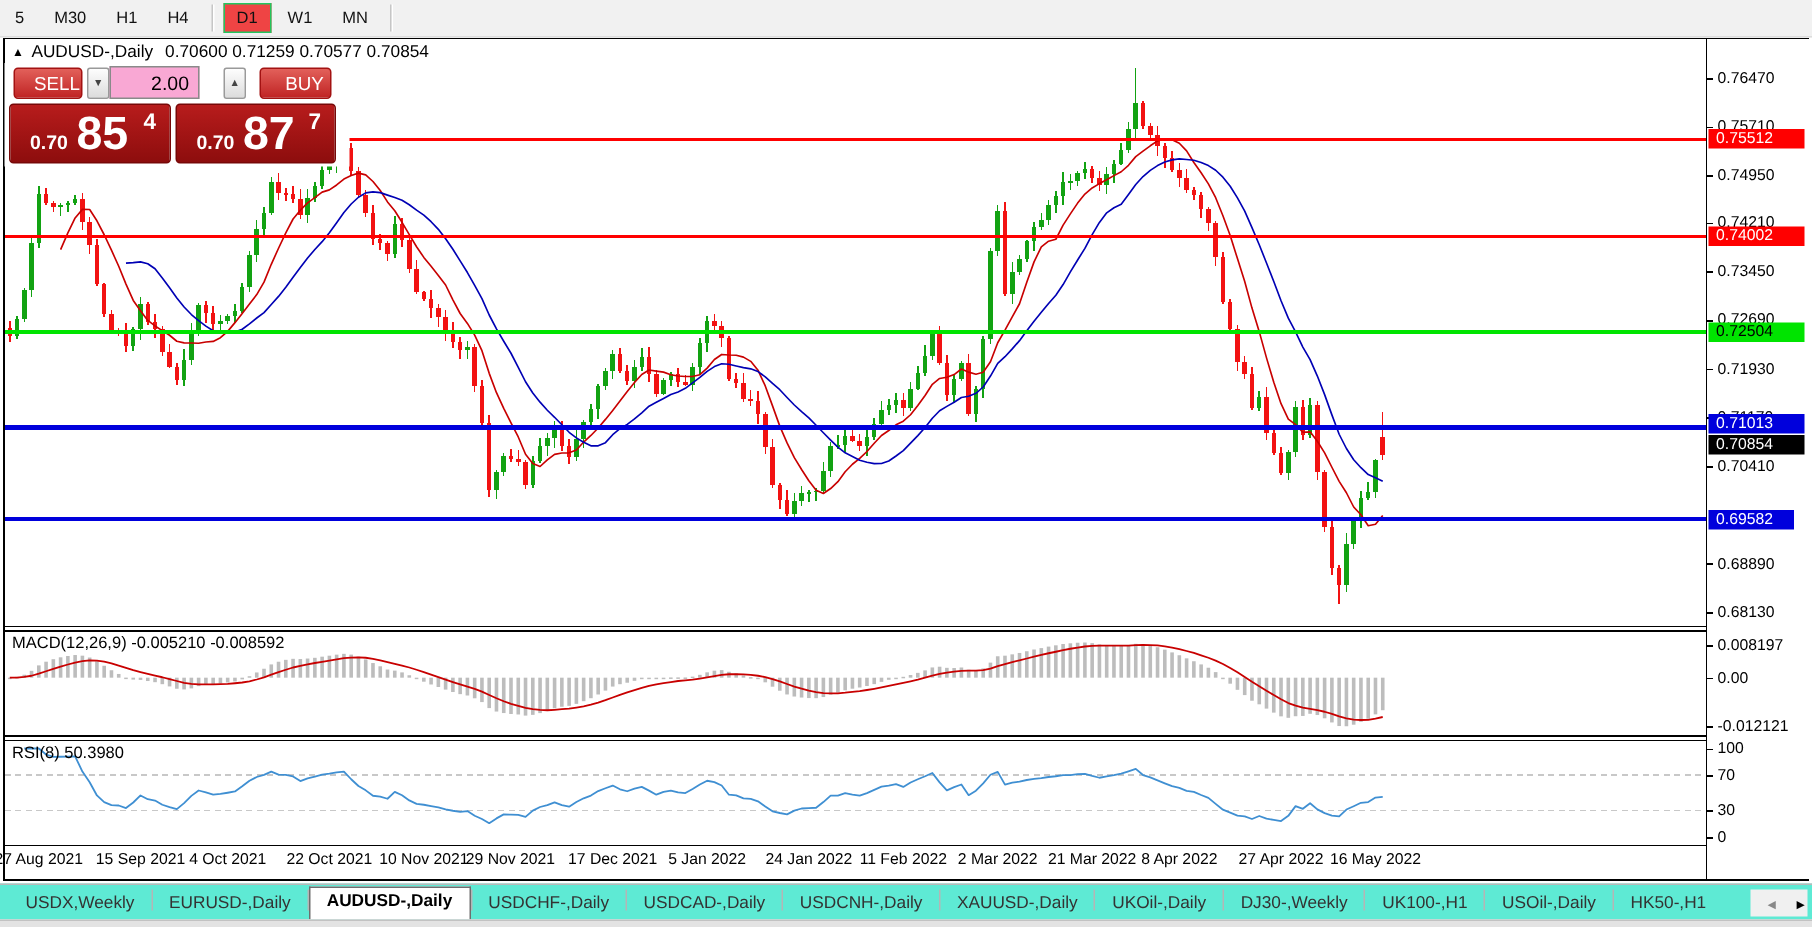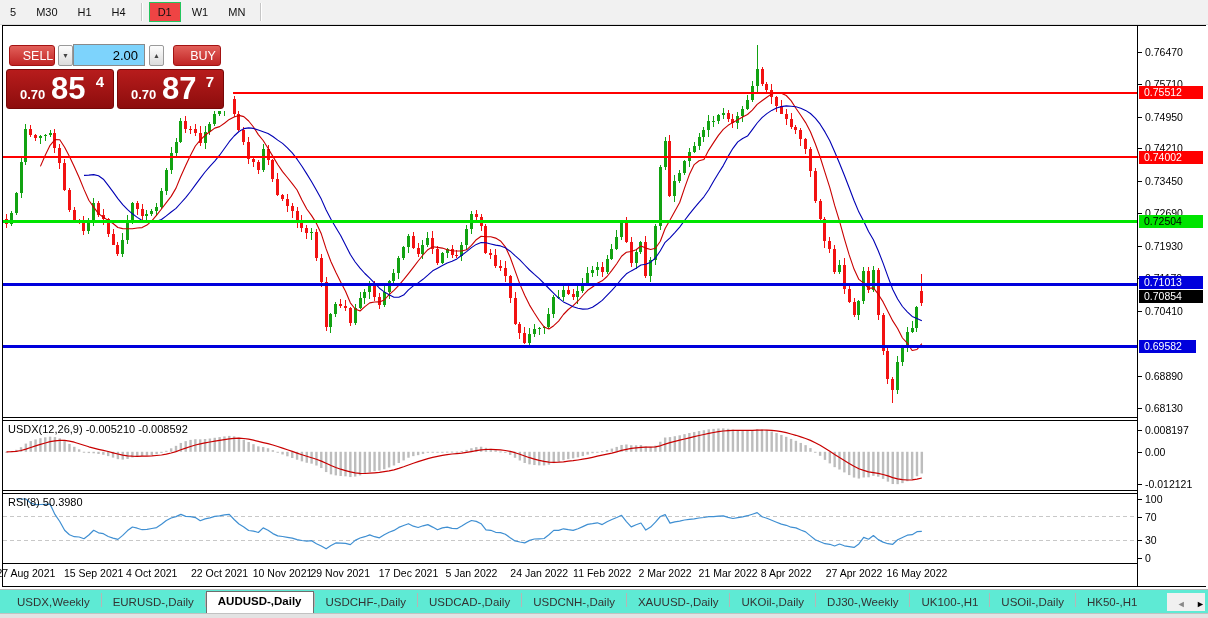--- a/index.html
+++ b/index.html
@@ -16,21 +16,21 @@
   #chart-title .tri{font-size:8px;vertical-align:1px;margin-right:5px;}
   #chart-title .sym{margin-right:8px;}
   
   #trade-panel{position:absolute;left:3px;top:42px;width:230px;height:69px;background:#fff;z-index:7;}
   .tp-btn{position:absolute;top:3px;height:21px;background:linear-gradient(#e2605a,#c02424);
           border:1px solid #a31212;border-radius:3px;color:#fff;font-size:12.5px;
           display:flex;align-items:center;justify-content:center;box-sizing:border-box;padding-left:12px;}
   .tp-spin{position:absolute;top:3px;width:15px;height:21px;background:linear-gradient(#fdfdfd,#dcdcdc);
            border:1px solid #9a9a9a;box-sizing:border-box;display:flex;align-items:center;justify-content:center;
            font-size:7px;color:#444;border-radius:2px;}
-  #vol-field{position:absolute;left:70px;top:2px;width:72px;height:22px;border:1px solid #8a8a8a;background:#7dd3fc;box-sizing:border-box;}
+  #vol-field{position:absolute;left:70px;top:2px;width:60px;height:22px;border:1px solid #8a8a8a;background:#f9a8d4;box-sizing:border-box;}
   #vol-field input{width:100%;height:100%;border:0;outline:0;text-align:right;font-size:13px;
                    font-family:"Liberation Sans",sans-serif;padding:0 6px 0 0;box-sizing:border-box;background:transparent;}
   .price-box{position:absolute;top:27px;height:40px;background:linear-gradient(#b71c1c,#8d0d0d);
              border:1px solid #770808;border-radius:3px;color:#fff;box-sizing:border-box;}
   .pb-prefix{position:absolute;left:13px;bottom:6px;font-size:13px;font-weight:bold;}
   .pb-big{position:absolute;left:44px;top:1px;font-size:31px;font-weight:bold;letter-spacing:0;}
   .pb-pip{position:absolute;right:9px;top:3px;font-size:15px;font-weight:bold;}
   .panel-label{position:absolute;font-size:11px;color:#000;white-space:nowrap;z-index:6;}
   
   #tabbar{position:absolute;left:0;top:589px;width:1208px;height:24px;background:#5eead4;
@@ -673,20 +673,23 @@
       <line x1="1137" y1="499.5" x2="1142" y2="499.5" stroke="#000" stroke-width="1" shape-rendering="crispEdges"></line>
       <line x1="1137" y1="517.2" x2="1142" y2="517.2" stroke="#000" stroke-width="1" shape-rendering="crispEdges"></line>
       <line x1="1137" y1="540.8" x2="1142" y2="540.8" stroke="#000" stroke-width="1" shape-rendering="crispEdges"></line>
       <line x1="1137" y1="558.5" x2="1142" y2="558.5" stroke="#000" stroke-width="1" shape-rendering="crispEdges"></line>
     </svg>
 
   <div class="hit" style="left:3px;top:26px;width:1134px;height:391px;"></div>
   <div class="hit" style="left:1138px;top:26px;width:68px;height:560px;"></div>
   <div class="hit" style="left:3px;top:564px;width:1134px;height:22px;"></div>
 
+  <div id="chart-title">
+    <span class="tri">▲</span><span class="sym">AUDUSD-,Daily</span><span>0.70600 0.71259 0.70577 0.70854</span>
+  </div>
 
   <div id="trade-panel">
     <div class="tp-btn" style="left:6px;width:46px;">SELL</div>
     <div class="tp-spin" style="left:55px;">
         <span>▼</span>
       </div>
     <div id="vol-field">
       <input value="2.00" style="">
     </div>
     <div class="tp-spin" style="left:146px;">
@@ -700,21 +703,21 @@
       <span class="pb-pip">4</span>
     </div>
     <div class="price-box" style="left:114px;width:107px;">
       <span class="pb-prefix">0.70</span>
       <span class="pb-big">87</span>
       <span class="pb-pip">7</span>
     </div>
   </div>
 
   <div class="panel-label" style="left:8px;top:423px;">
-    <span>USDX(12,26,9)</span>
+    <span>MACD(12,26,9)</span>
     <span>-0.005210 -0.008592</span>
   </div>
   <div class="panel-label" style="left:8px;top:496px;">
     <span>RSI(8)</span>
     <span>50.3980</span>
   </div>
 
   <div id="labels-layer">
       <div style="position: absolute; left: 1145px; top: 46px; font-size: 10.5px;">0.76470</div>
       <div style="position: absolute; left: 1145px; top: 78.4412px; font-size: 10.5px;">0.75710</div>

